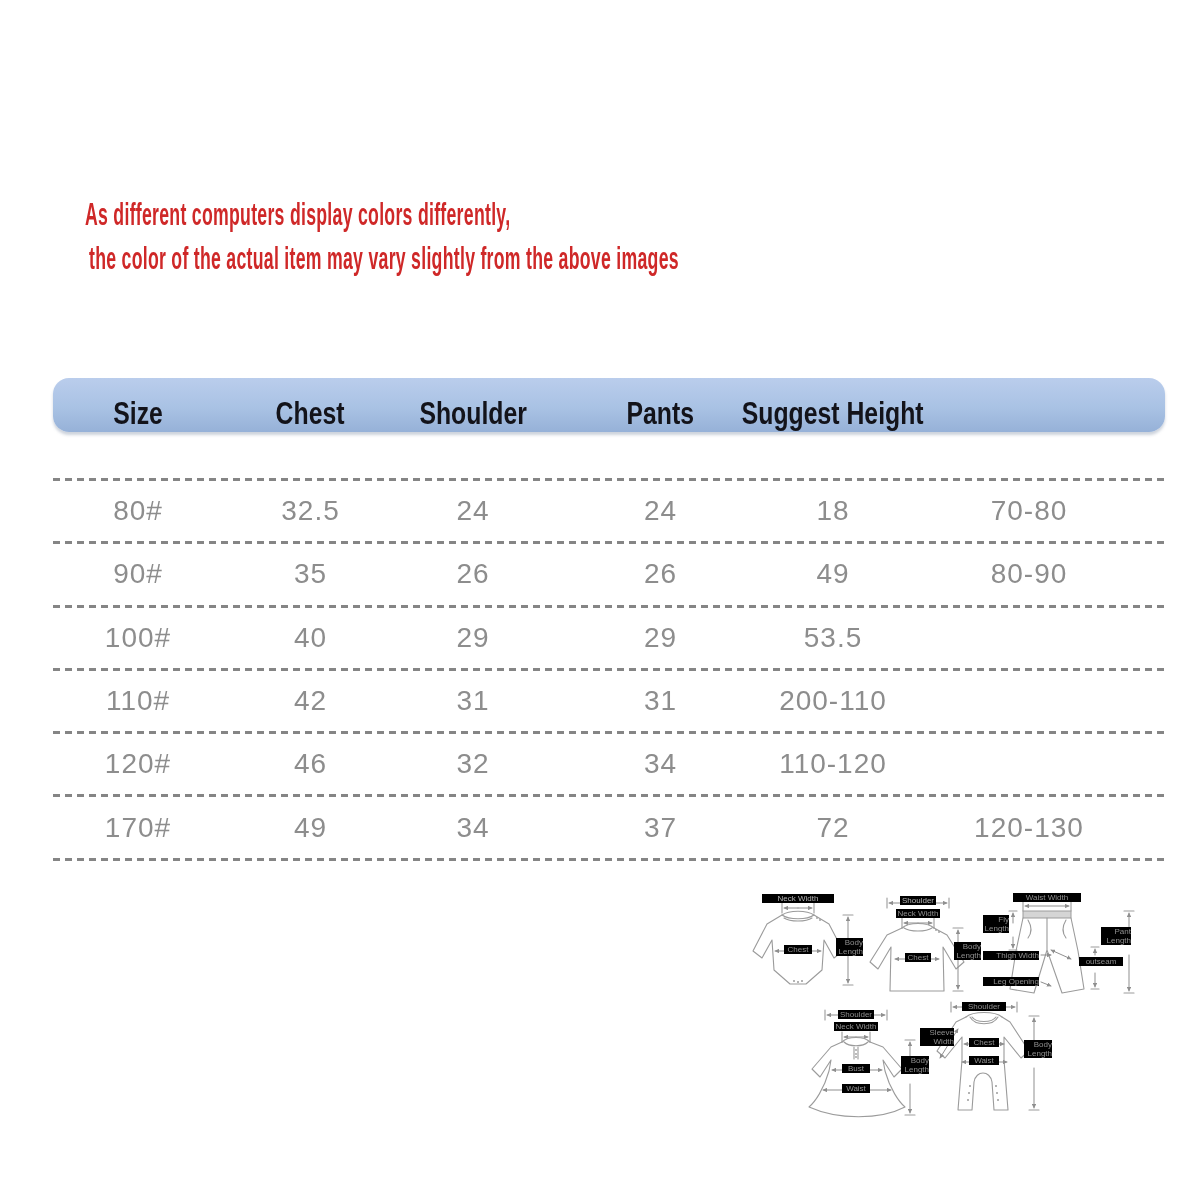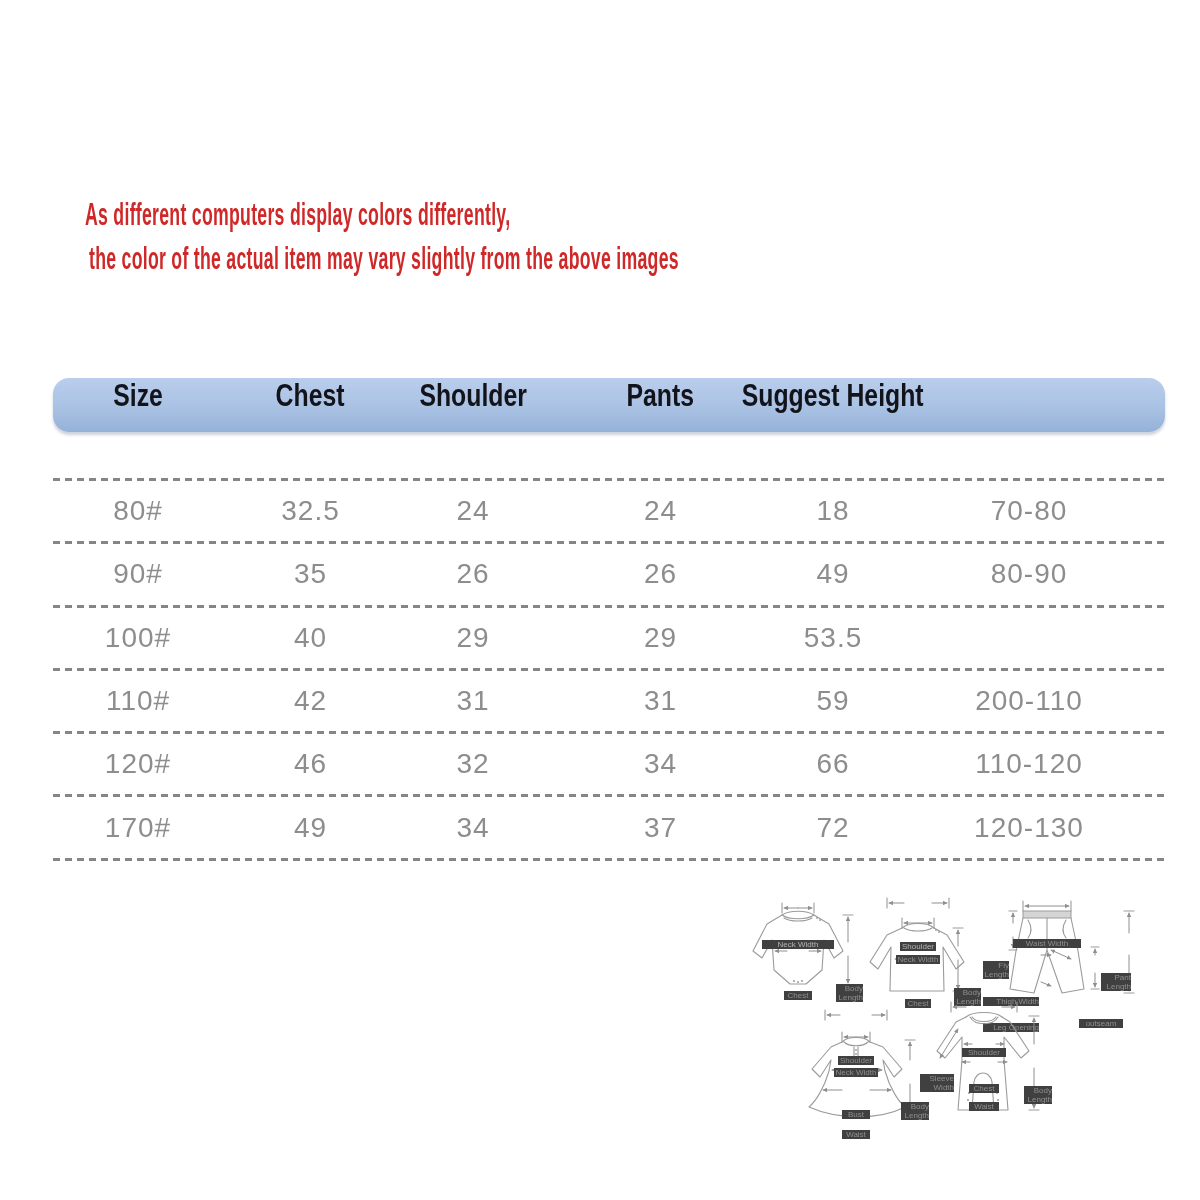--- a/index.html
+++ b/index.html
@@ -11,40 +11,40 @@
         color:#cf2828;letter-spacing:.5px;transform:scaleX(.57);transform-origin:left top;}
   .disc1{left:85px;top:197px;}
   .disc2{left:89px;top:241px;}
 
   
   :root{--cols:170px 175px 150px 225px 120px 272px;}
   .thead{position:absolute;left:53px;top:378px;width:1112px;height:54px;border-radius:16px;
          background:linear-gradient(180deg,#bacdec 0%,#a9c2e4 55%,#96b1d8 100%);
          box-shadow:0 3px 3px rgba(145,158,178,.45);
          display:grid;grid-template-columns:var(--cols);}
-  .hcell{display:flex;align-items:flex-start;justify-content:center;}
+  .hcell{display:flex;align-items:flex-end;justify-content:center;}
   .hcell span{display:inline-block;font-weight:700;font-size:31px;color:#13131a;
               transform:scaleX(.8);white-space:nowrap;}
   .tbody{position:absolute;left:53px;top:478px;width:1112px;}
   .dashline{height:3px;background:repeating-linear-gradient(90deg,#858585 0,#858585 7px,
             transparent 7px,transparent 12px);}
   .trow{height:60.3px;display:grid;grid-template-columns:var(--cols);}
   .tcell{display:flex;align-items:center;justify-content:center;
          font-size:28px;color:#8d8d8d;letter-spacing:1px;}
 
   
   .diagrams{position:absolute;left:740px;top:890px;width:440px;height:250px;}
   .diag{position:absolute;}
   .diag svg{position:absolute;left:0;top:0;overflow:visible;}
   .diag path,.diag line{fill:none;stroke:#9b9b9b;stroke-width:1.1;
         stroke-linecap:round;stroke-linejoin:round;}
   .diag .m{stroke:#8f8f8f;stroke-width:1;}
   .diag circle{fill:#9b9b9b;stroke:none;}
-  .dlabel{position:absolute;font-size:8px;line-height:9px;color:#8f8f8f;background:#404040;
-          text-align:center;margin-top:46px;}
+  .dlabel{position:absolute;font-size:8px;line-height:9px;color:#8f8f8f;background:#000000;
+          text-align:center;}
   .dlabel.lt{color:#b5b5b5;}
   .dlabel.rt{text-align:right;}
   .dlabel.lft{text-align:right;}
   #d-bodysuit{left:8px;top:4px;width:112px;height:102px;}
   #d-shirt{left:126px;top:6px;width:112px;height:108px;}
   #d-pants{left:243px;top:3px;width:172px;height:112px;}
   #d-dress{left:58px;top:120px;width:125px;height:118px;}
   #d-romper{left:180px;top:112px;width:130px;height:128px;}
 </style>
 </head>
@@ -107,30 +107,28 @@
       <div class="tcell">29</div>
       <div class="tcell">29</div>
       <div class="tcell">53.5</div>
     </div>
     <div class="dashline"></div>
     <div class="trow">
       <div class="tcell">110#</div>
       <div class="tcell">42</div>
       <div class="tcell">31</div>
       <div class="tcell">31</div>
-      <div class="tcell">59</div>
       <div class="tcell">200-110</div>
     </div>
     <div class="dashline"></div>
     <div class="trow">
       <div class="tcell">120#</div>
       <div class="tcell">46</div>
       <div class="tcell">32</div>
       <div class="tcell">34</div>
-      <div class="tcell">66</div>
       <div class="tcell">110-120</div>
     </div>
     <div class="dashline"></div>
     <div class="trow">
       <div class="tcell">170#</div>
       <div class="tcell">49</div>
       <div class="tcell">34</div>
       <div class="tcell">37</div>
       <div class="tcell">72</div>
       <div class="tcell">120-130</div>
@@ -213,21 +211,21 @@
         <line class="m" x1="112" y1="80" x2="112" y2="94" marker-end="url(#arr)"></line>
         <line x1="141" y1="18" x2="151" y2="18"></line>
           <line x1="141" y1="100" x2="151" y2="100"></line>
         <line class="m" x1="146" y1="40" x2="146" y2="20" marker-end="url(#arr)"></line>
         <line class="m" x1="146" y1="62" x2="146" y2="98" marker-end="url(#arr)"></line>
       </svg>
       <span class="dlabel" style="left:30px;top:0;width:68px">Waist Width</span>
       <span class="dlabel rt" style="left:0;top:22px;width:26px">Fly Length</span>
       <span class="dlabel rt" style="left:0;top:58px;width:56px">Thigh Width</span>
       <span class="dlabel rt" style="left:0;top:84px;width:56px">Leg Opening</span>
-      <span class="dlabel" style="left:96px;top:80px;width:44px">outseam</span>
+      <span class="dlabel" style="left:96px;top:64px;width:44px">outseam</span>
       <span class="dlabel lft" style="left:118px;top:34px;width:30px">Pant Length</span>
     </div>
 
     <div class="diag" id="d-dress">
       <svg width="125" height="118" viewBox="0 0 125 118">
         <line x1="27" y1="0" x2="27" y2="10"></line>
           <line x1="89" y1="0" x2="89" y2="10"></line>
         <line class="m" x1="42" y1="5" x2="29" y2="5" marker-end="url(#arr)"></line>
         <line class="m" x1="74" y1="5" x2="87" y2="5" marker-end="url(#arr)"></line>
         <line x1="44" y1="22" x2="44" y2="32"></line>

